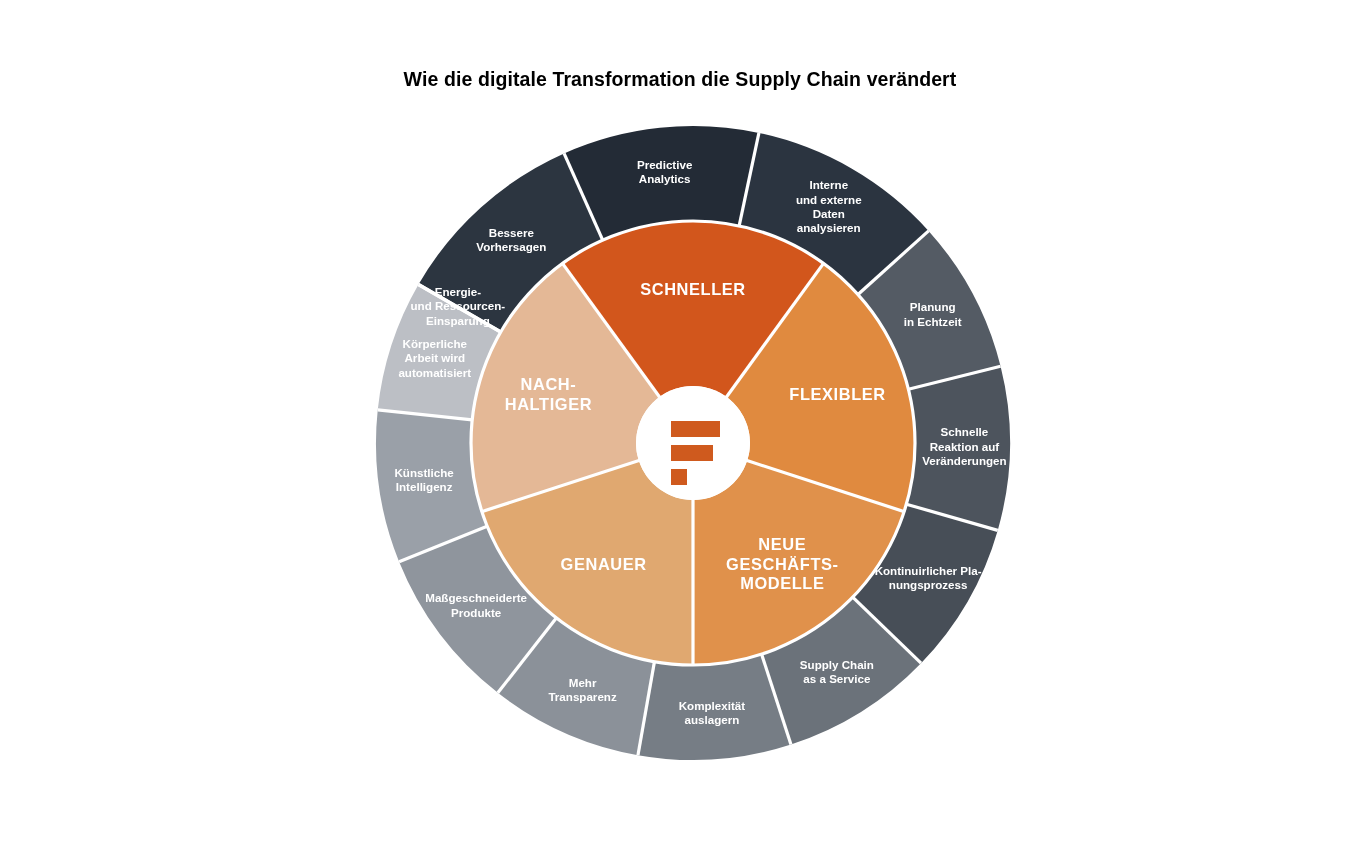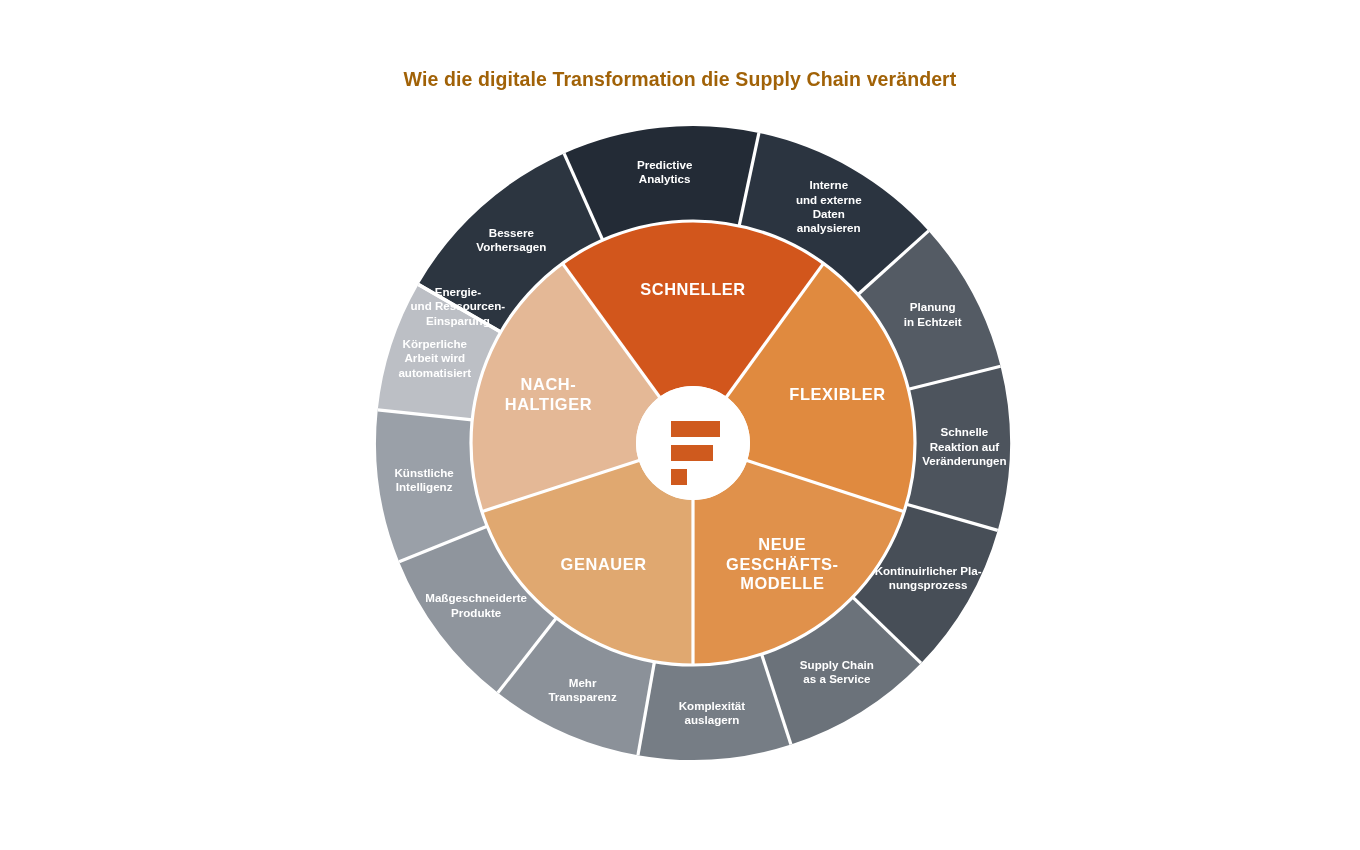--- a/index.html
+++ b/index.html
@@ -22,21 +22,21 @@
   }
   #chart-title {
     position: absolute;
     left: 0;
     top: 68px;
     width: 1360px;
     text-align: center;
     font-size: 19.5px;
     font-weight: bold;
     letter-spacing: 0.1px;
-    color: #a16207;
+    color: #000000;
     font-family: "Liberation Sans", "DejaVu Sans", sans-serif;
   }
   #wheel-wrap {
     position: absolute;
     left: 375px;
     top: 125px;
     width: 636px;
     height: 636px;
   }
   svg#wheel {

